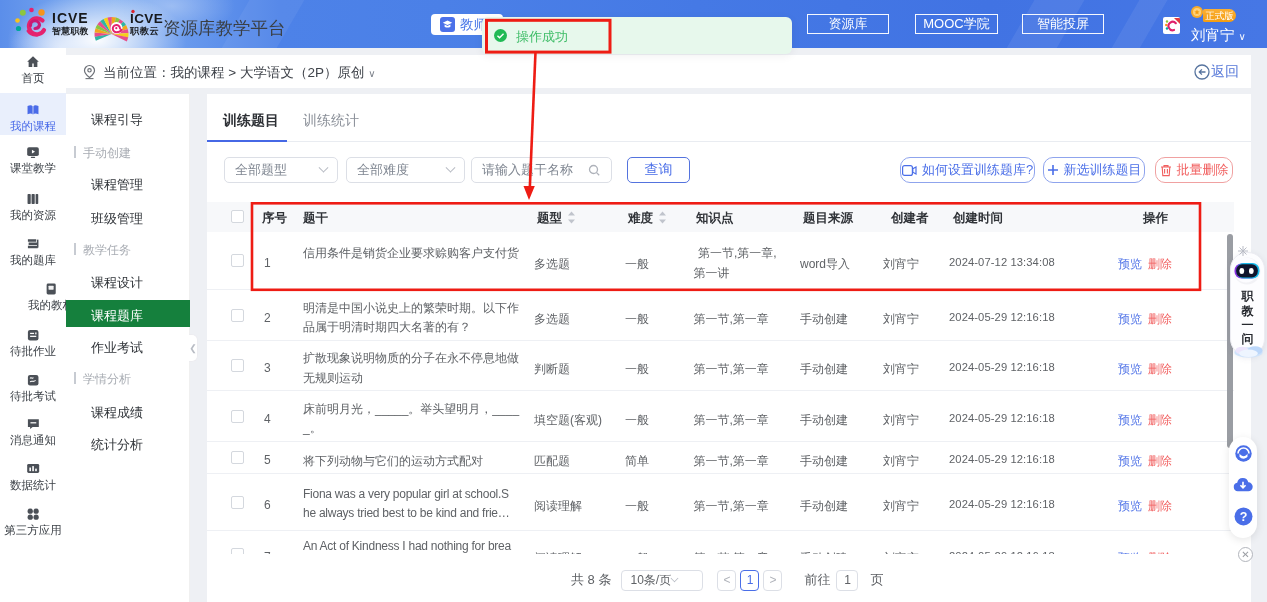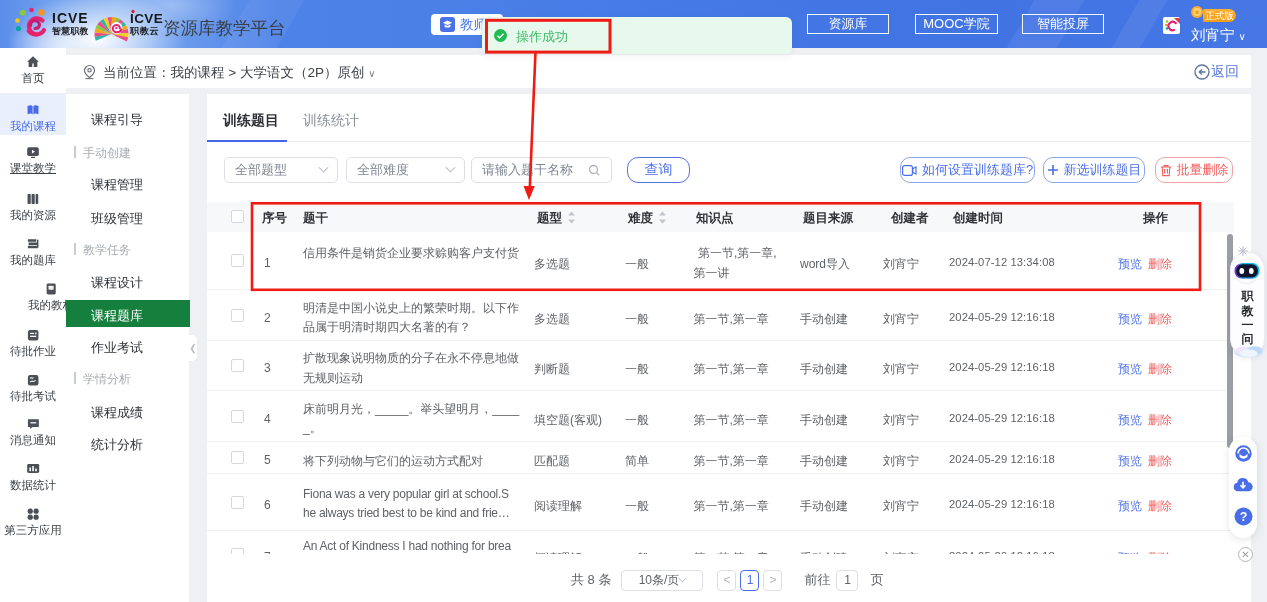--- a/index.html
+++ b/index.html
@@ -153,21 +153,21 @@
         <path d="M11 3 3 10.5h2V18h5v-5h2v5h5v-7.5h2z" fill="#4b5057"></path>
       </svg>
       <span class="lb">首页</span>
     </div>
     <div class="ritem" style="top:53.5px;color:#4a6be8;">
       <svg width="16" height="16" viewBox="0 0 22 22">
         <path d="M3.5 5.5c3-1.6 5.8-1.6 7 .2v11.5c-1.2-1.6-4-1.6-7-.2zM18.5 5.5c-3-1.6-5.8-1.6-7 .2v11.5c1.2-1.6 4-1.6 7-.2z" fill="#4a6be8"></path>
       </svg>
       <span class="lb">我的课程</span>
     </div>
-    <div class="ritem" style="top:96px;text-decoration:underline;">
+    <div class="ritem" style="top:96px;">
       <svg width="16" height="16" viewBox="0 0 22 22">
         <rect x="3" y="4.5" width="16" height="12" rx="2.5" fill="#4b5057"></rect>
         <path d="M9.5 8l4.3 2.5-4.3 2.5z" fill="#fff"></path>
         <rect x="8" y="17.5" width="6" height="1.6" rx=".8" fill="#4b5057"></rect>
       </svg>
       <span class="lb">课堂教学</span>
     </div>
     <div class="ritem" style="top:142.5px;">
       <svg width="16" height="16" viewBox="0 0 22 22">
         <rect x="3.5" y="4" width="4.4" height="14" rx="1" fill="#4b5057"></rect>
@@ -267,21 +267,21 @@
 <div class="tab2">训练统计</div>
 <div id="tabline"></div>
 <div id="tabact"></div>
 
 <div class="sel" style="left:224px;width:114px">全部题型<div class="chev"></div></div>
 <div class="sel" style="left:346px;width:119px">全部难度<div class="chev"></div></div>
 <div class="sel" style="left:471px;width:141px">请输入题干名称<svg width="13" height="13" viewBox="0 0 13 13">
       <circle cx="5.5" cy="5.5" r="4" fill="none" stroke="#aeb2ba" stroke-width="1.3"></circle>
       <path d="M8.6 8.6l2.6 2.6" stroke="#aeb2ba" stroke-width="1.3"></path>
     </svg></div>
-<div class="btn blue" style="left:627px;width:63px;border-color:#5473de;border-radius:11px;font-size:14px">查询</div>
+<div class="btn blue" style="left:627px;width:63px;border-color:#5473de;border-radius:5px;font-size:14px">查询</div>
 <div class="btn blue" style="left:900px;width:135px"><svg width="15" height="11" viewBox="0 0 15 11">
       <rect x="0.6" y="0.6" width="9.8" height="9.8" rx="2" fill="none" stroke="#4a6ee8" stroke-width="1.2"></rect>
       <path d="M10.8 3.8 14 2v7l-3.2-1.8z" fill="none" stroke="#4a6ee8" stroke-width="1.2"></path>
     </svg>如何设置训练题库?</div>
 <div class="btn blue" style="left:1043px;width:102px"><svg width="12" height="12" viewBox="0 0 12 12">
       <path d="M6 1v10M1 6h10" stroke="#4a6ee8" stroke-width="1.6"></path>
     </svg>新选训练题目</div>
 <div class="btn red" style="left:1155px;width:78px"><svg width="12" height="13" viewBox="0 0 12 13">
       <path d="M1 3h10M4 3V1.6h4V3M2.2 3l.6 8.6h6.4L9.8 3M4.6 5v4.6M7.4 5v4.6" stroke="#f15f5f" stroke-width="1.1" fill="none"></path>
     </svg>批量删除</div>
@@ -400,21 +400,21 @@
    <div class="cell" style="left:593px;top:19.0px">手动创建</div>
    <div class="cell" style="left:676px;top:19.0px">刘宵宁</div>
    <div class="cell" style="left:742px;top:19.0px;font-size:11.2px;letter-spacing:.1px">2024-05-29 12:16:18</div>
    <div class="cell lnk" style="left:911px;top:19.0px">预览</div>
    <div class="cell del" style="left:941px;top:19.0px">删除</div>
  </div>
   </div>
 
 <div id="pager">
   <span>共 8 条</span>
-  <div class="pbox" style="width:82px;justify-content:center;padding:8px 8px;margin-left:10px">10条/页<div class="chev" style="transform:rotate(45deg) scale(.8) translate(-2px,-2px)"></div></div>
+  <div class="pbox" style="width:82px;justify-content:flex-start;padding:8px 8px;margin-left:10px">10条/页<div class="chev" style="transform:rotate(45deg) scale(.8) translate(-2px,-2px)"></div></div>
   <div class="pbox" style="width:19px;color:#b0b3ba;margin-left:14px">&lt;</div>
   <div class="pbox" style="width:19px;border-color:#4a6ee8;color:#4a6ee8;margin-left:4px">1</div>
   <div class="pbox" style="width:19px;color:#b0b3ba;margin-left:4px">&gt;</div>
   <span style="margin-left:22px">前往</span>
   <div class="pbox" style="width:22px;margin-left:6px">1</div>
   <span style="margin-left:12px">页</span>
 </div>
 
 <div id="toast">
   <svg class="abs" style="left:12px;top:12px" width="13" height="13" viewBox="0 0 15 15">

